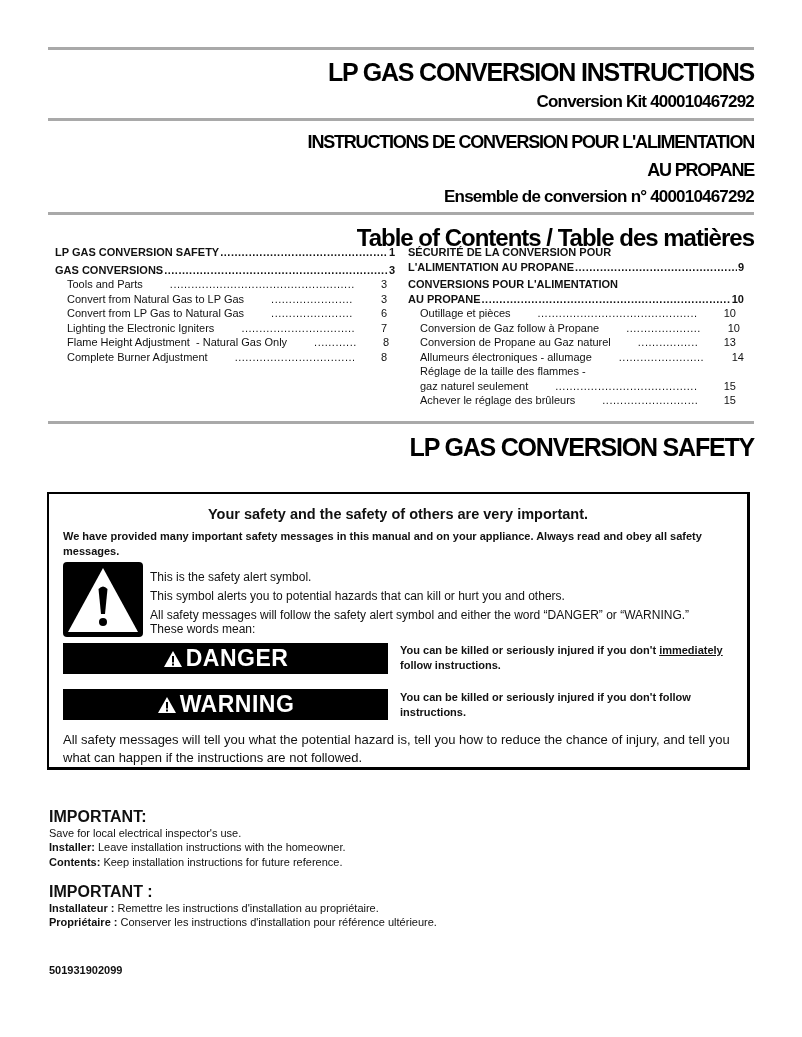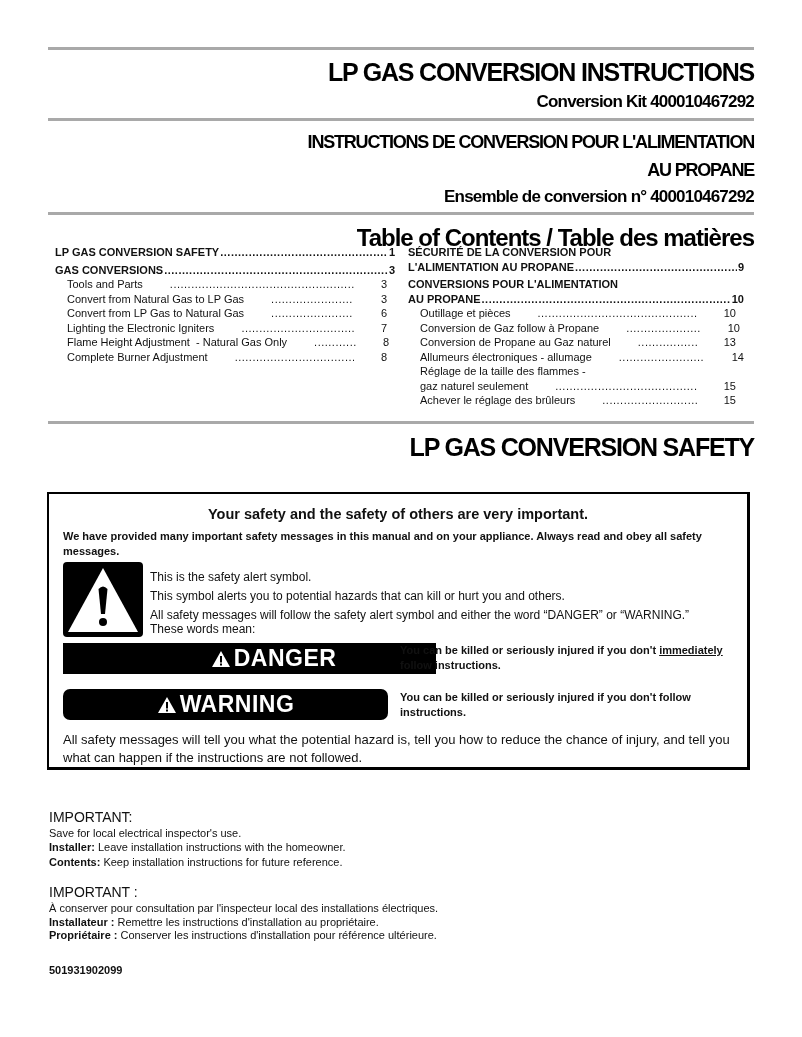--- a/index.html
+++ b/index.html
@@ -44,29 +44,29 @@
     .box-intro { position: absolute; left: 14px; top: 35px; width: 670px; font-size: 11px; line-height: 15px; font-weight: bold; }
     .alert-icon { position: absolute; left: 14px; top: 68px; width: 80px; height: 75px; }
     .alert-lines { position: absolute; left: 101px; top: 74px; font-size: 12px; line-height: 19px; }
     .alert-lines .tight { line-height: 14px; }
     .signal-bar {
       position: absolute; left: 14px; width: 325px; height: 31px; background: #000; color: #fff;
       font-weight: bold; font-size: 23px; text-align: center; line-height: 31px; letter-spacing: 0.5px;
       display: flex; align-items: center; justify-content: center;
     }
     .signal-bar svg { margin-right: 3px; }
-    .danger-bar { top: 149px; padding-left: 48px; }
-    .warning-bar { top: 195px; border-radius: 7px; }
+    .danger-bar { top: 149px; }
+    .warning-bar { top: 195px; }
     .signal-text { position: absolute; left: 351px; width: 350px; font-size: 11px; line-height: 15px; font-weight: bold; }
     .danger-text { top: 149px; }
     .warning-text { top: 196px; }
     .signal-text u { text-decoration: underline; }
     .box-outro { position: absolute; left: 14px; top: 237px; width: 675px; font-size: 13px; line-height: 18px; }
     .imp { position: absolute; left: 49px; font-size: 11px; line-height: 13.5px; width: 700px; }
-    .imp h4 { margin: 0 0 2px 0; font-size: 14px; font-weight: normal; line-height: 16px; }
+    .imp h4 { margin: 0 0 2px 0; font-size: 16px; font-weight: bold; line-height: 16px; }
     .imp p { margin: 0; }
     .imp b { font-weight: bold; }
     .imp1 { top: 809px; }
     .imp2 { top: 884px; }
     .docnum { position: absolute; left: 49px; top: 964px; font-size: 11px; font-weight: bold; }
   </style>
 </head>
 <body>
 
 <div class="rule" style="top:47px;"></div>
@@ -224,18 +224,17 @@
 
 <div class="imp imp1">
   <h4>IMPORTANT:</h4>
   <p>Save for local electrical inspector's use.</p>
   <p><b>Installer:</b><span> Leave installation instructions with the homeowner.</span></p>
   <p style="margin-top:2px;"><b>Contents:</b><span> Keep installation instructions for future reference.</span></p>
 </div>
 
 <div class="imp imp2">
   <h4>IMPORTANT :</h4>
-  <p>À conserver pour consultation par l'inspecteur local des installations électriques.</p>
   <p><b>Installateur :</b><span> Remettre les instructions d'installation au propriétaire.</span></p>
   <p><b>Propriétaire :</b><span> Conserver les instructions d'installation pour référence ultérieure.</span></p>
 </div>
 
 <div class="docnum">501931902099</div>
 
 </body></html>

